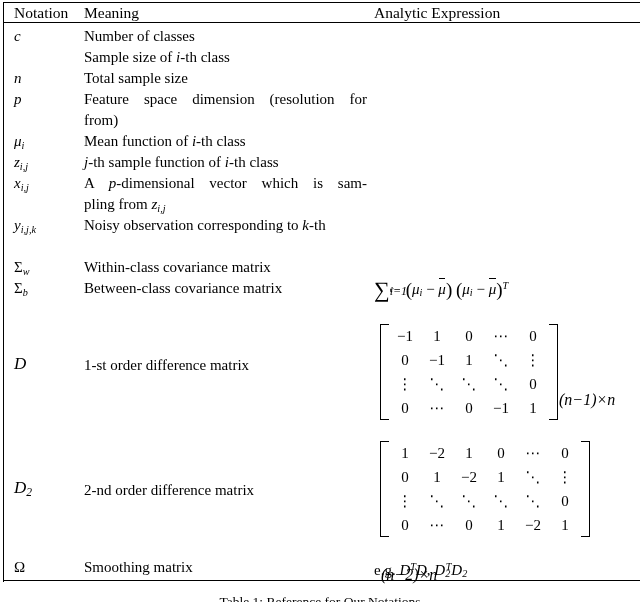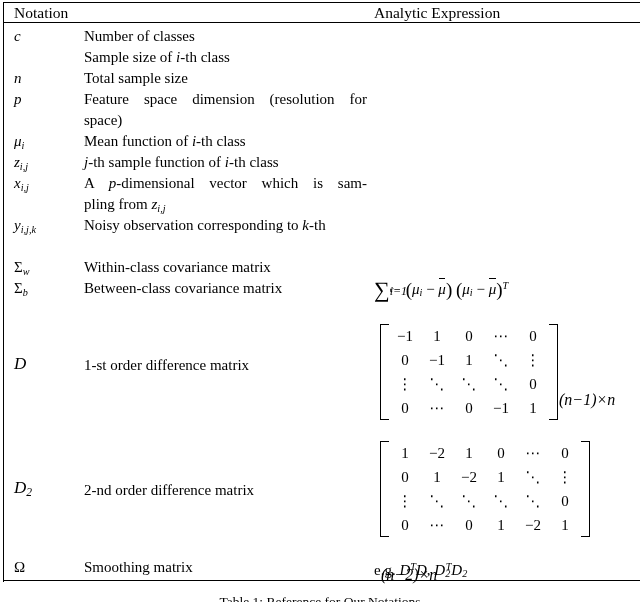--- a/index.html
+++ b/index.html
@@ -190,40 +190,41 @@
 <body>
 
 <div id="page">
 
   <div class="rule-top"></div>
   <div class="rule-header"></div>
   <div class="rule-bottom"></div>
   <div class="border-left"></div>
 
   <div class="col-notation hdr" style="top:3px;">Notation</div>
+  <div class="col-meaning  hdr" style="top:3px;">Meaning</div>
   <div class="col-analytic hdr" style="top:3px;">Analytic Expression</div>
 
   <div class="col-notation cell" style="top:26px;">
     <span class="mi">c</span>
   </div>
   <div class="col-meaning cell" style="top:26px;">Number of classes</div>
 
   <div class="col-meaning cell" style="top:47px;"><span>Sample size of </span><span class="mi">i</span><span>-th class</span></div>
 
   <div class="col-notation cell" style="top:68px;">
     <span class="mi">n</span>
   </div>
   <div class="col-meaning cell" style="top:68px;">Total sample size</div>
 
   <div class="col-notation cell" style="top:89px;">
     <span class="mi">p</span>
   </div>
   <div class="col-meaning cell justif" style="top:89px;">
     <span class="ln1">Feature space dimension (resolution for</span>
-    <span>space)</span>
+    <span>from)</span>
   </div>
 
   <div class="col-notation cell" style="top:131px;">
     <span class="mi">μ</span><sub class="sb">i</sub>
   </div>
   <div class="col-meaning cell" style="top:131px;"><span>Mean function of </span><span class="mi">i</span><span>-th class</span></div>
 
   <div class="col-notation cell" style="top:152px;">
     <span class="mi">z</span><sub class="sb">i,j</sub>
   </div>

